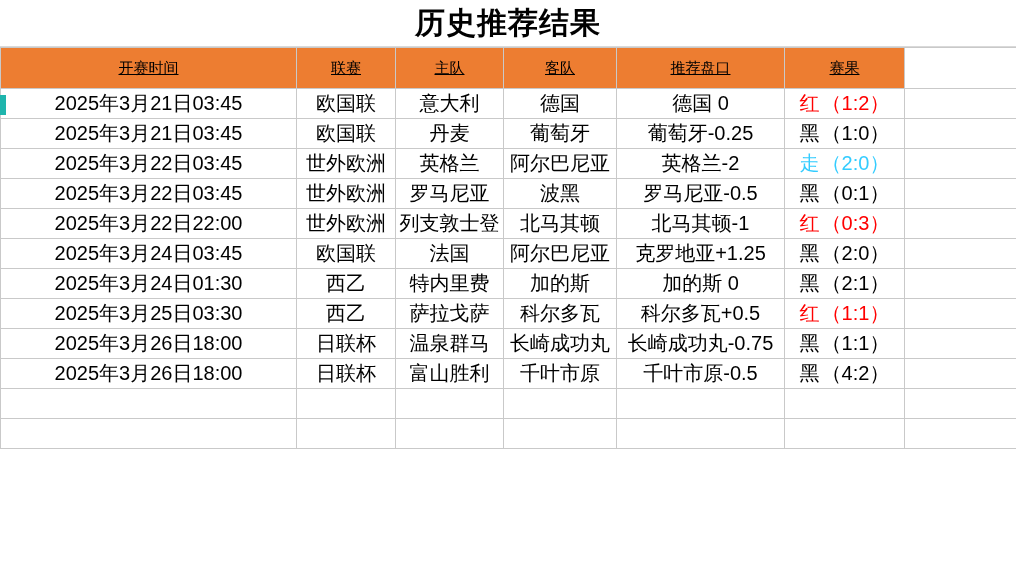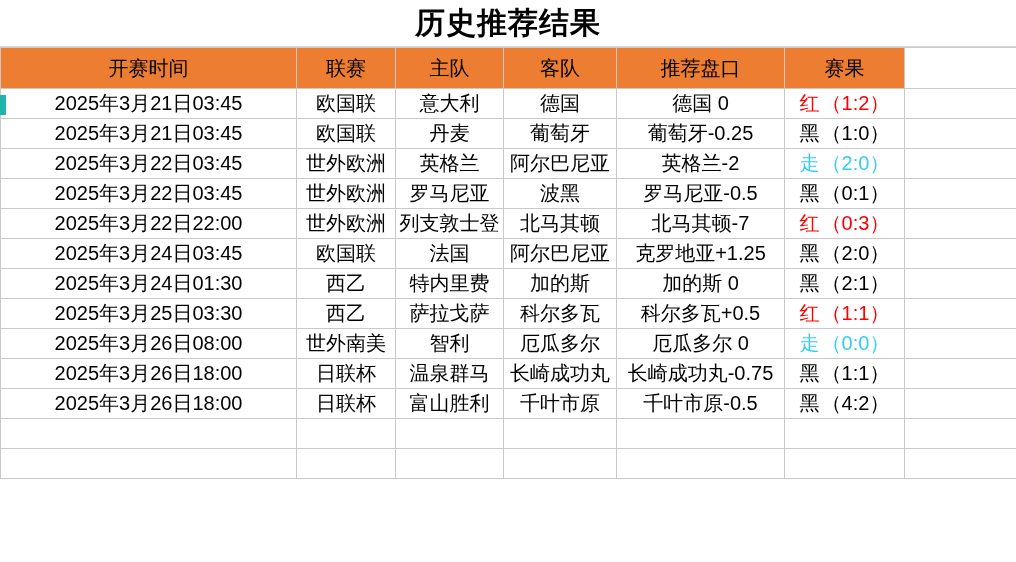--- a/index.html
+++ b/index.html
@@ -47,23 +47,24 @@
     text-align: center;
     vertical-align: middle;
     font-weight: normal;
     color: #000000;
     white-space: nowrap;
     overflow: hidden;
   }
   thead th {
     background: #ED7D31;
     height: 40px;
-    font-size: 20px;
+    font-size: 15px;
     font-weight: bold;
     color: #000000;
+    text-decoration: underline;
   }
   tbody td {
     height: 29px;
     font-size: 20px;
     background: #ffffff;
   }
   
   col.c-time   { width: 296px; }
   col.c-league { width: 99px; }
   col.c-home   { width: 108px; }
@@ -168,21 +169,21 @@
           <td>波黑</td>
           <td>罗马尼亚-0.5</td>
           <td><span class="res res-label res-black">黑</span><span class="res res-black">（0:1）</span></td>
           <td class="tail"></td>
         </tr>
         <tr>
           <td>2025年3月22日22:00</td>
           <td>世外欧洲</td>
           <td>列支敦士登</td>
           <td>北马其顿</td>
-          <td>北马其顿-7</td>
+          <td>北马其顿-1</td>
           <td><span class="res res-label res-red">红</span><span class="res res-red">（0:3）</span></td>
           <td class="tail"></td>
         </tr>
         <tr>
           <td>2025年3月24日03:45</td>
           <td>欧国联</td>
           <td>法国</td>
           <td>阿尔巴尼亚</td>
           <td>克罗地亚+1.25</td>
           <td><span class="res res-label res-black">黑</span><span class="res res-black">（2:0）</span></td>
@@ -200,29 +201,20 @@
         <tr>
           <td>2025年3月25日03:30</td>
           <td>西乙</td>
           <td>萨拉戈萨</td>
           <td>科尔多瓦</td>
           <td>科尔多瓦+0.5</td>
           <td><span class="res res-label res-red">红</span><span class="res res-red">（1:1）</span></td>
           <td class="tail"></td>
         </tr>
         <tr>
-          <td>2025年3月26日08:00</td>
-          <td>世外南美</td>
-          <td>智利</td>
-          <td>厄瓜多尔</td>
-          <td>厄瓜多尔 0</td>
-          <td><span class="res res-label res-blue">走</span><span class="res res-blue">（0:0）</span></td>
-          <td class="tail"></td>
-        </tr>
-        <tr>
           <td>2025年3月26日18:00</td>
           <td>日联杯</td>
           <td>温泉群马</td>
           <td>长崎成功丸</td>
           <td>长崎成功丸-0.75</td>
           <td><span class="res res-label res-black">黑</span><span class="res res-black">（1:1）</span></td>
           <td class="tail"></td>
         </tr>
         <tr>
           <td>2025年3月26日18:00</td>

